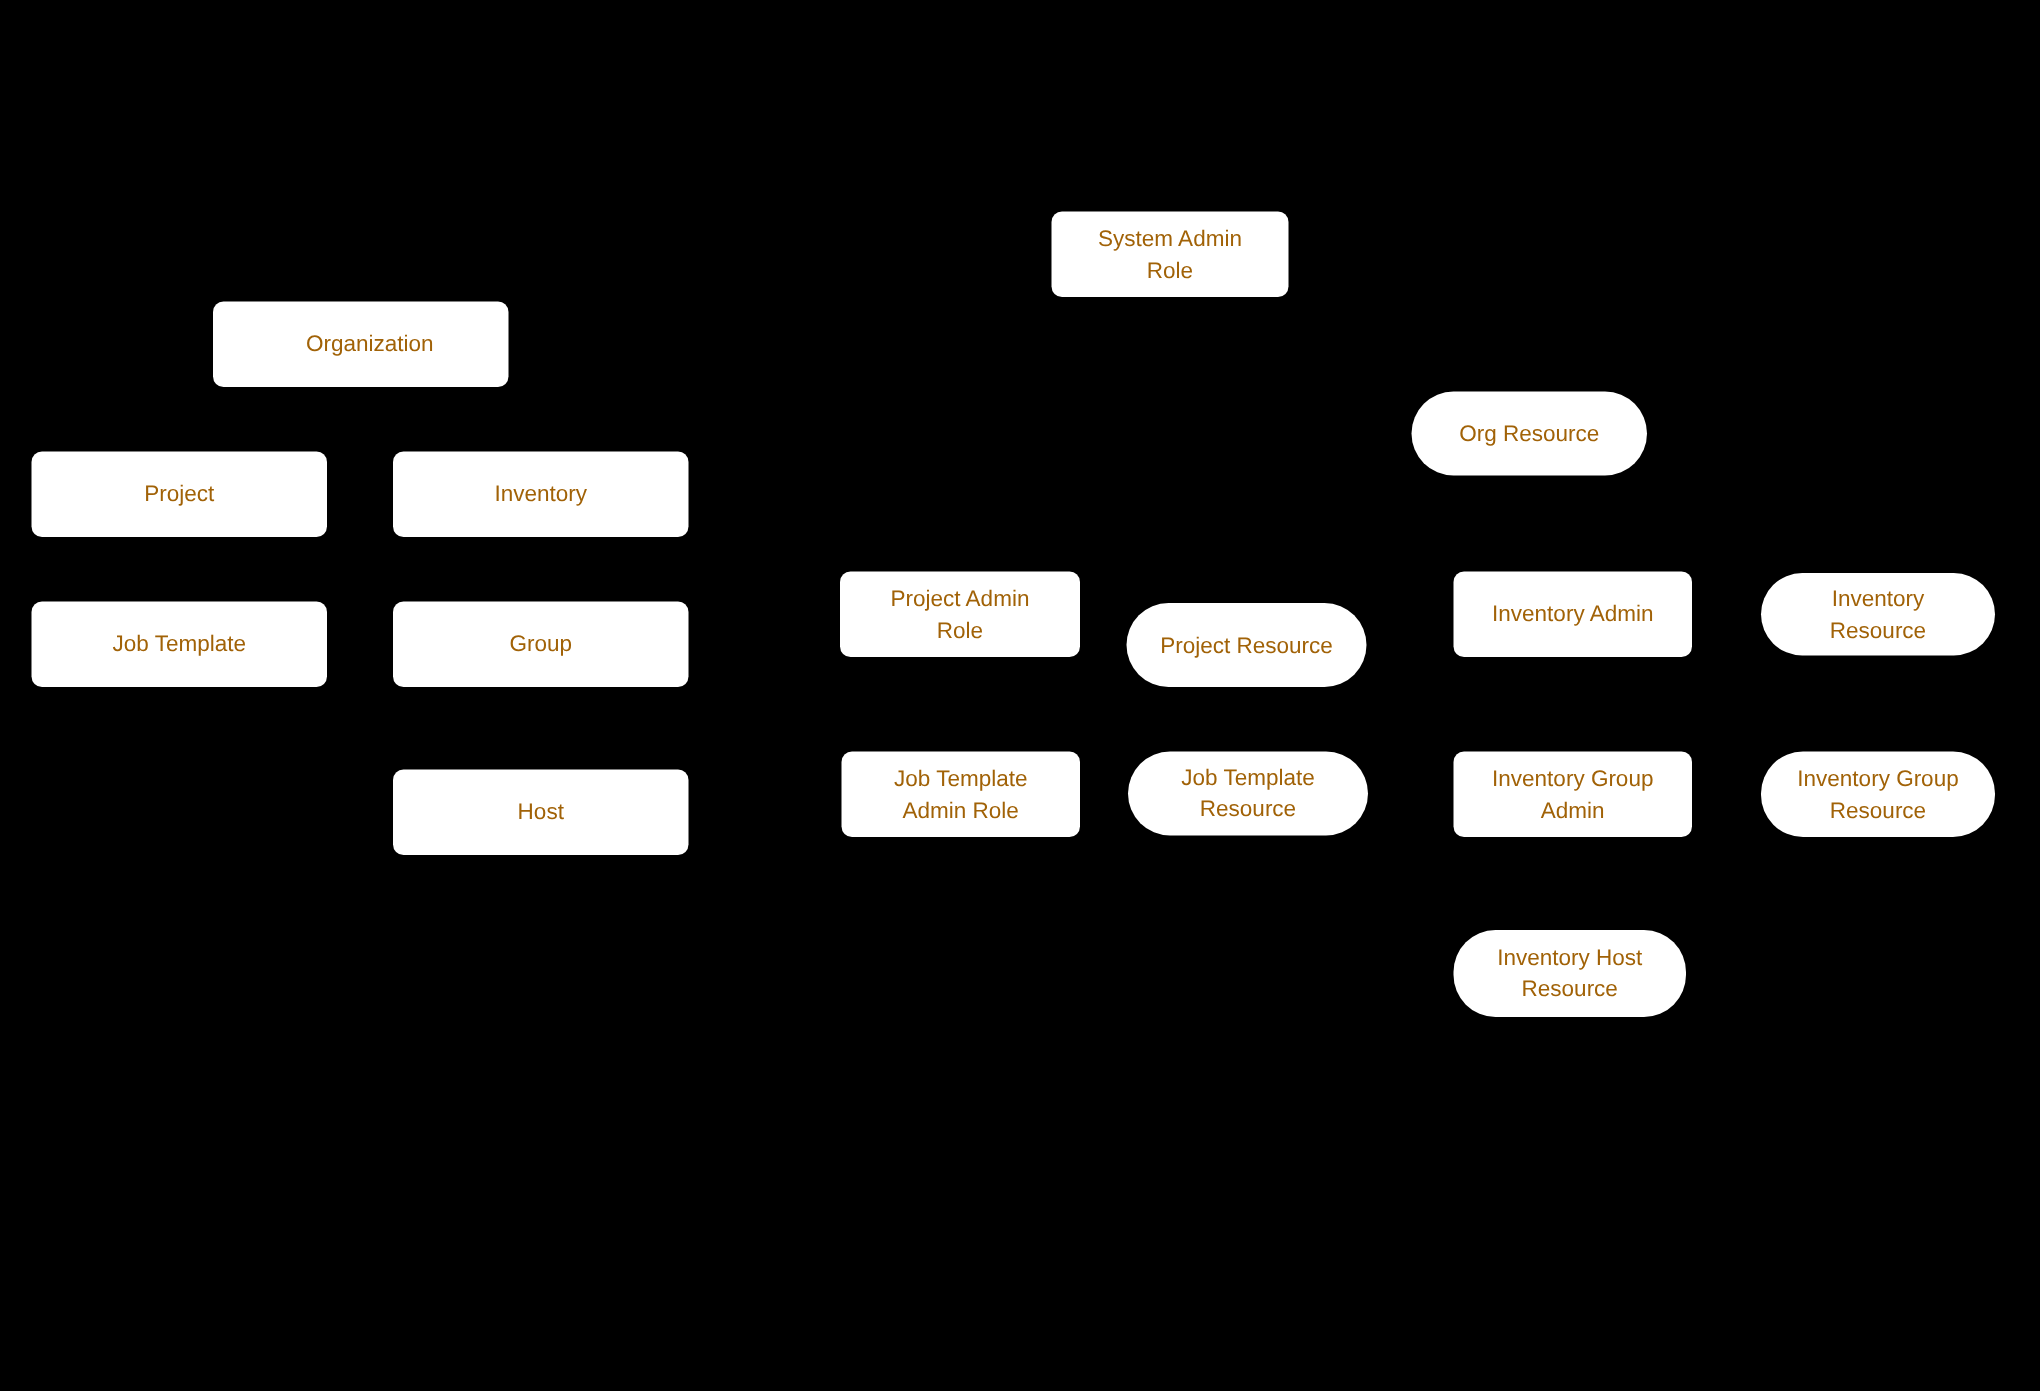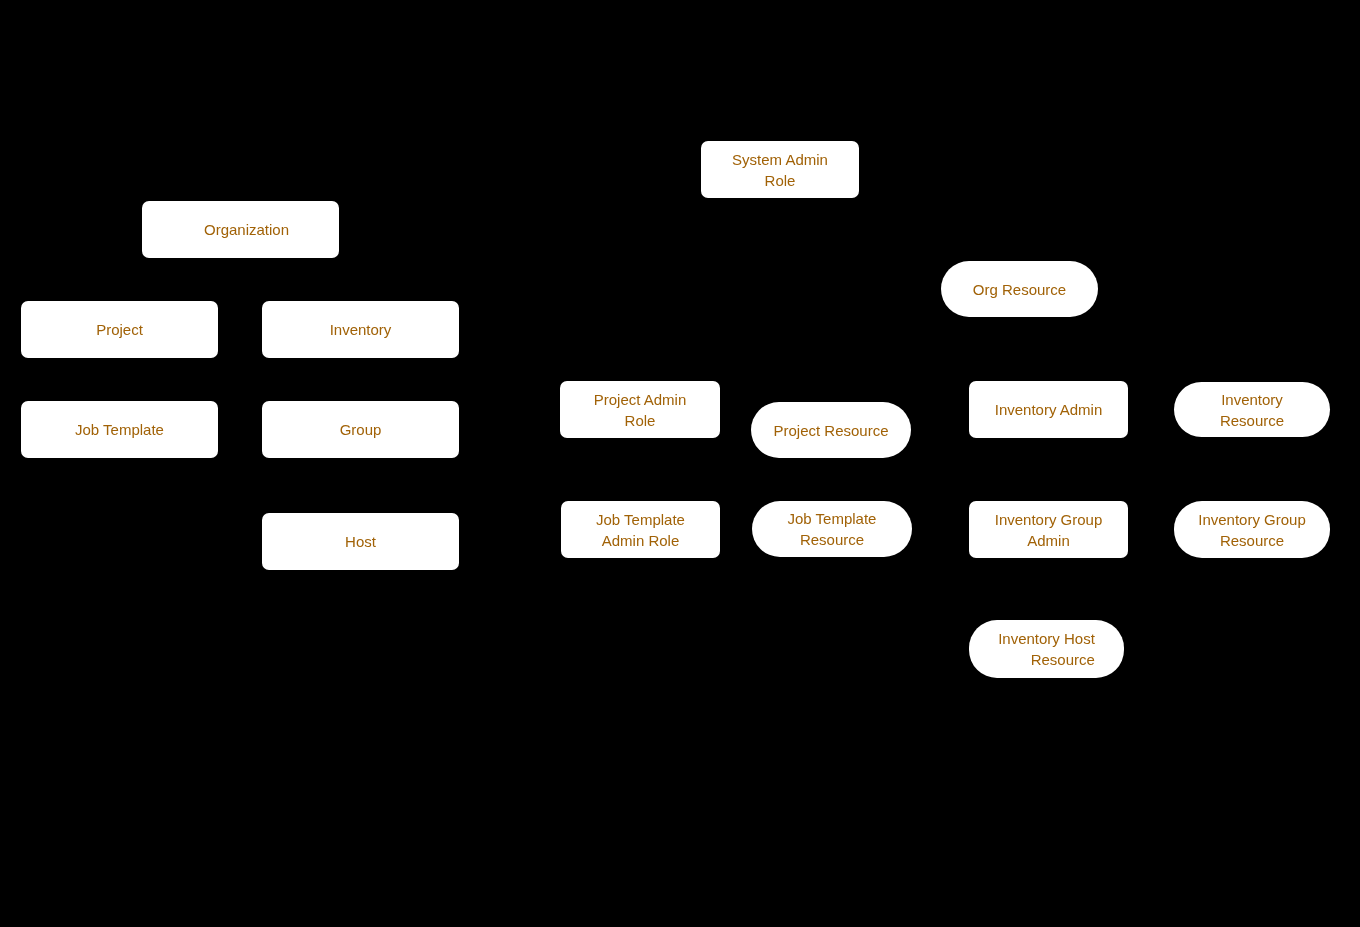--- a/index.html
+++ b/index.html
@@ -79,16 +79,16 @@
 
   <div class="node pill" style="left:752px; top:501px; width:160px; height:56px;">Job Template
 Resource</div>
 
   <div class="node rect" style="left:969px; top:501px; width:159px; height:57px;">Inventory Group
 Admin</div>
 
   <div class="node pill" style="left:1174px; top:501px; width:156px; height:57px;">Inventory Group
 Resource</div>
 
-  <div class="node pill" style="left:969px; top:620px; width:155px; height:58px;text-align:right;">Inventory Host
+  <div class="node pill" style="left:969px; top:620px; width:155px; height:58px;">Inventory Host
 Resource</div>
 
 </div>
 
 </body></html>

